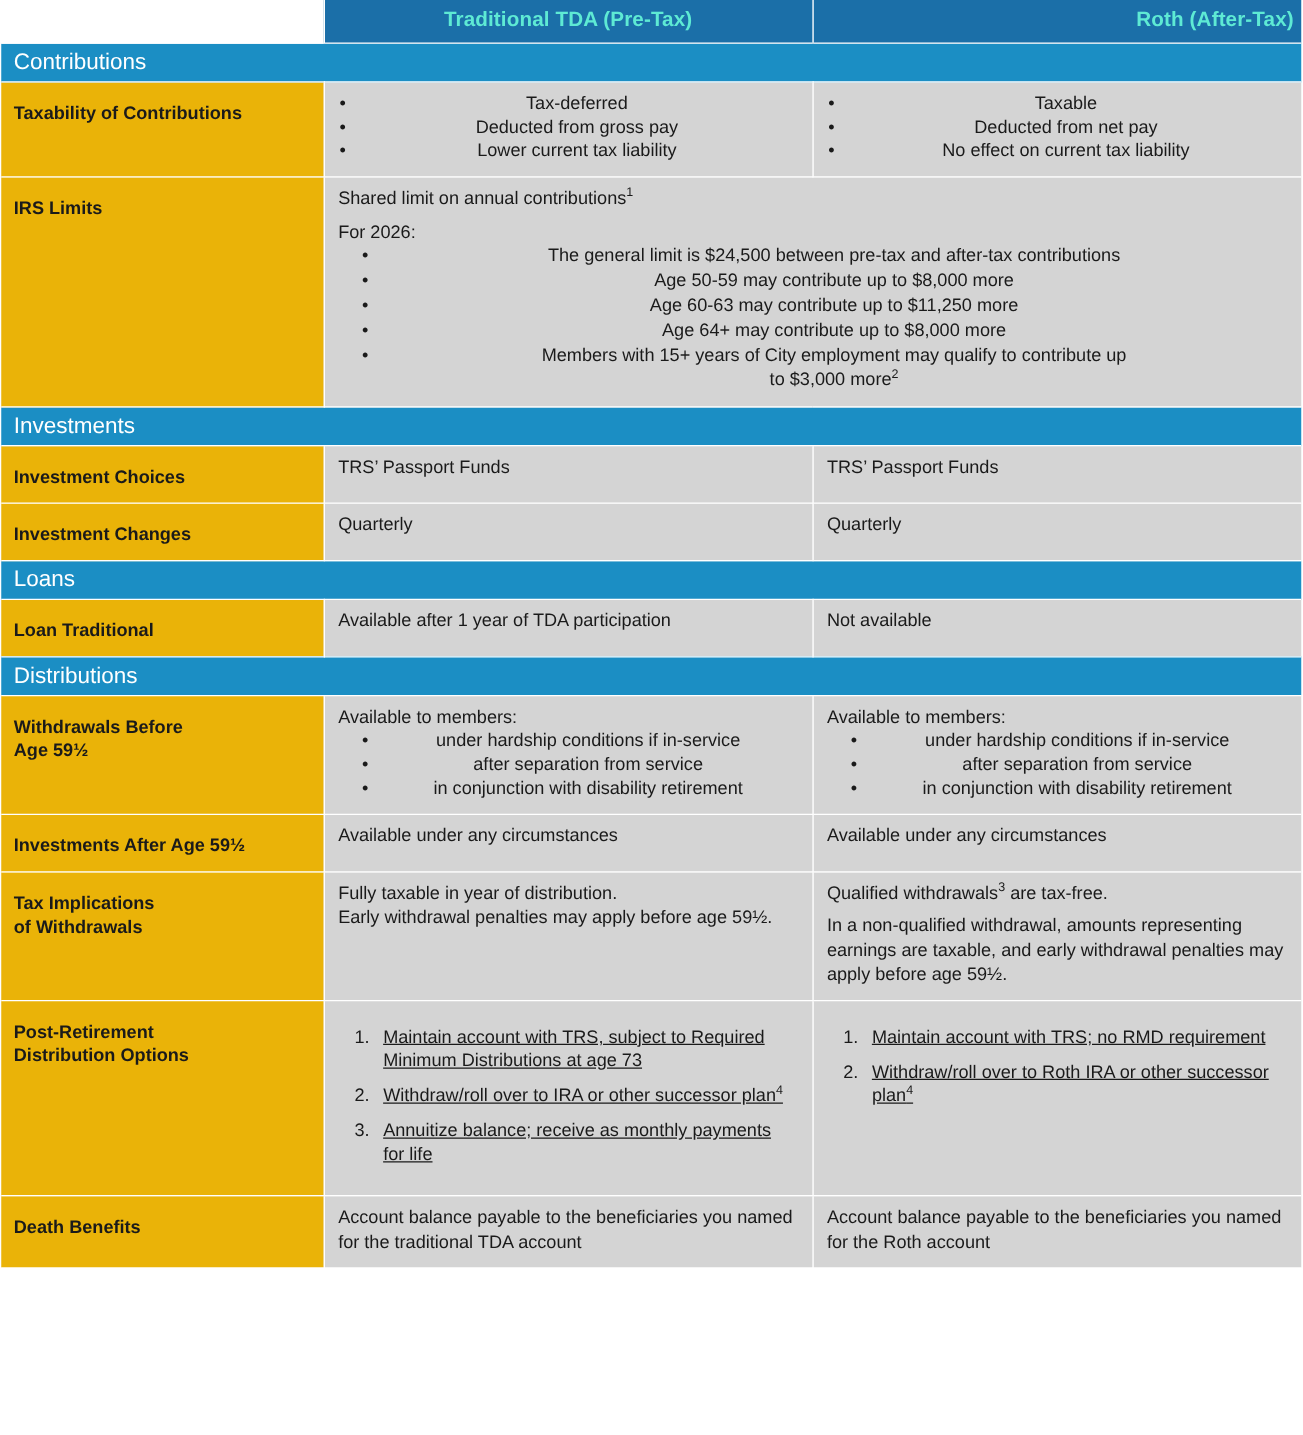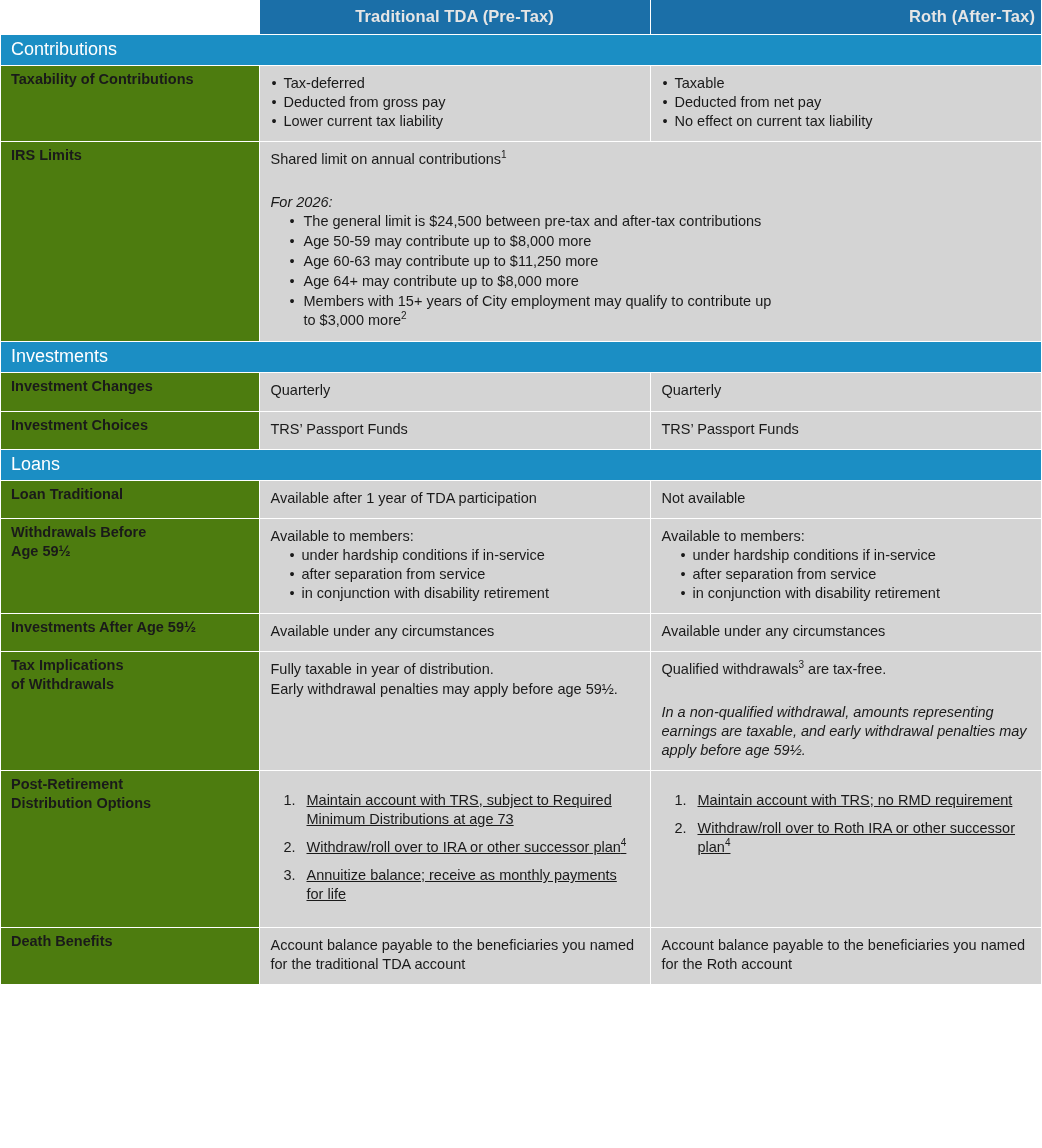--- a/index.html
+++ b/index.html
@@ -21,21 +21,21 @@
     width:1040px;
     table-layout:fixed;
   }
   table.cmp col.c0{width:258px;}
   table.cmp col.c1{width:391px;}
   table.cmp col.c2{width:391px;}
 
   
   .hdr td{
     background:#1b6fa8;
-    color:#e5e5e5;
+    color:#5eead4;
     font-size:16.5px;
     font-weight:bold;
     text-align:center;
     padding:7px 6px 8px 6px;
     border-right:1px solid #ffffff;
     letter-spacing:.1px;
   }
   .hdr td.blank{
     background:#ffffff;
     border-right:1px solid #ffffff;
@@ -48,48 +48,49 @@
     color:#ffffff;
     font-size:18px;
     font-weight:normal;
     padding:4px 0 5px 10px;
     border-top:1px solid #ffffff;
     border-bottom:1px solid #ffffff;
   }
 
   
   td.lbl{
-    background:#4d7c0f;
+    background:#eab308;
     font-size:14.5px;
     font-weight:bold;
     vertical-align:top;
-    padding:4px 8px 10px 10px;
+    padding:16px 8px 10px 10px;
     border-bottom:1px solid #ffffff;
     border-right:1px solid #ffffff;
     line-height:1.3;
   }
   td.cell{
     background:#d4d4d4;
     font-size:14.5px;
     vertical-align:top;
     padding:8px 10px 10px 11px;
     border-bottom:1px solid #ffffff;
     border-right:1px solid #ffffff;
     line-height:1.32;
   }
   td.cell:last-child{border-right:none;}
   td.span2{border-right:none;}
 
   .p{margin:0 0 0 0;}
-  .p + .p{margin-top:23px;font-style:italic;}
+  .p + .p{margin-top:7px;}
 
   ul.bul{
     list-style:none;
     margin:0;
     padding:0;
+    text-align:center;
   }
   ul.bul li{
     position:relative;
     padding-left:13px;
     margin:0;
   }
   ul.bul li:before{
     content:"\2022";
     position:absolute;
     left:1px;
@@ -178,41 +179,44 @@
       </td>
     </tr>
 
 
 
     <tr class="band">
       <td colspan="3">Investments</td>
     </tr>
 
     <tr>
+      <td class="lbl">Investment Choices</td>
+      <td class="cell">TRS’ Passport Funds</td>
+      <td class="cell">TRS’ Passport Funds</td>
+    </tr>
+
+    <tr>
       <td class="lbl">Investment Changes</td>
       <td class="cell">Quarterly</td>
       <td class="cell">Quarterly</td>
     </tr>
 
-    <tr>
-      <td class="lbl">Investment Choices</td>
-      <td class="cell">TRS’ Passport Funds</td>
-      <td class="cell">TRS’ Passport Funds</td>
-    </tr>
-
     <tr class="band">
       <td colspan="3">Loans</td>
     </tr>
 
     <tr>
       <td class="lbl">Loan Traditional</td>
       <td class="cell">Available after 1 year of TDA participation</td>
       <td class="cell">Not available</td>
     </tr>
 
+    <tr class="band">
+      <td colspan="3">Distributions</td>
+    </tr>
 
     <tr>
       <td class="lbl">
         Withdrawals Before<br>Age 59½
       </td>
       <td class="cell">
         <div class="p">Available to members:</div>
         <ul class="bul indent">
           <li>under hardship conditions if in-service</li>
           <li>after separation from service</li>

